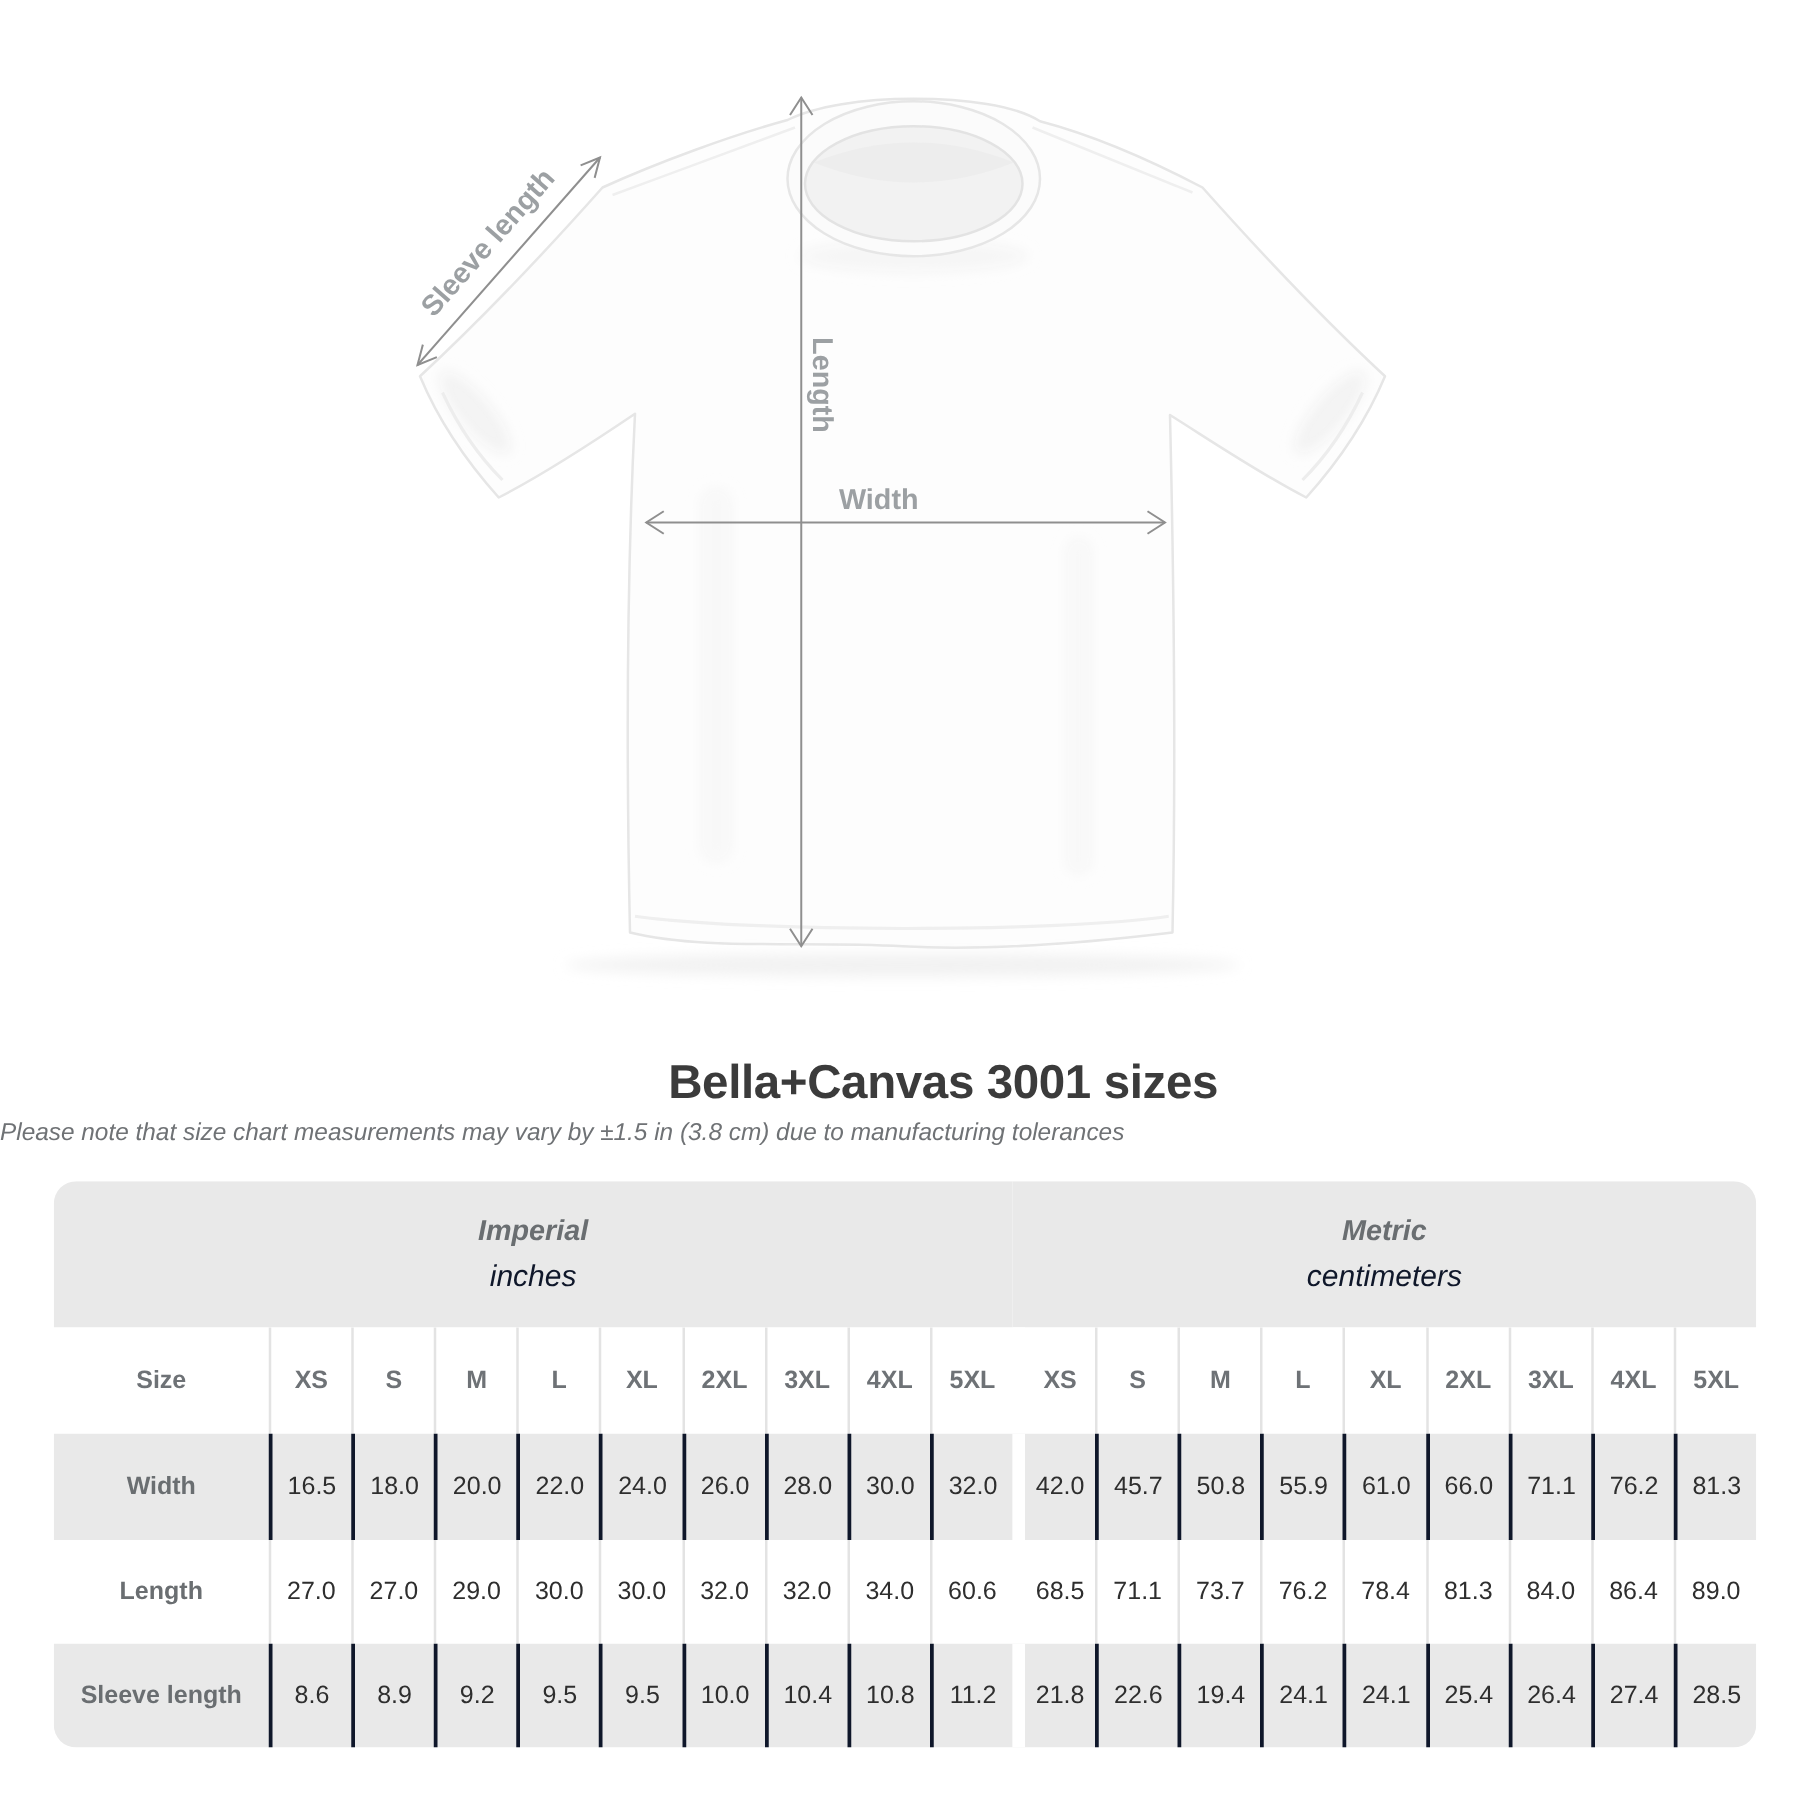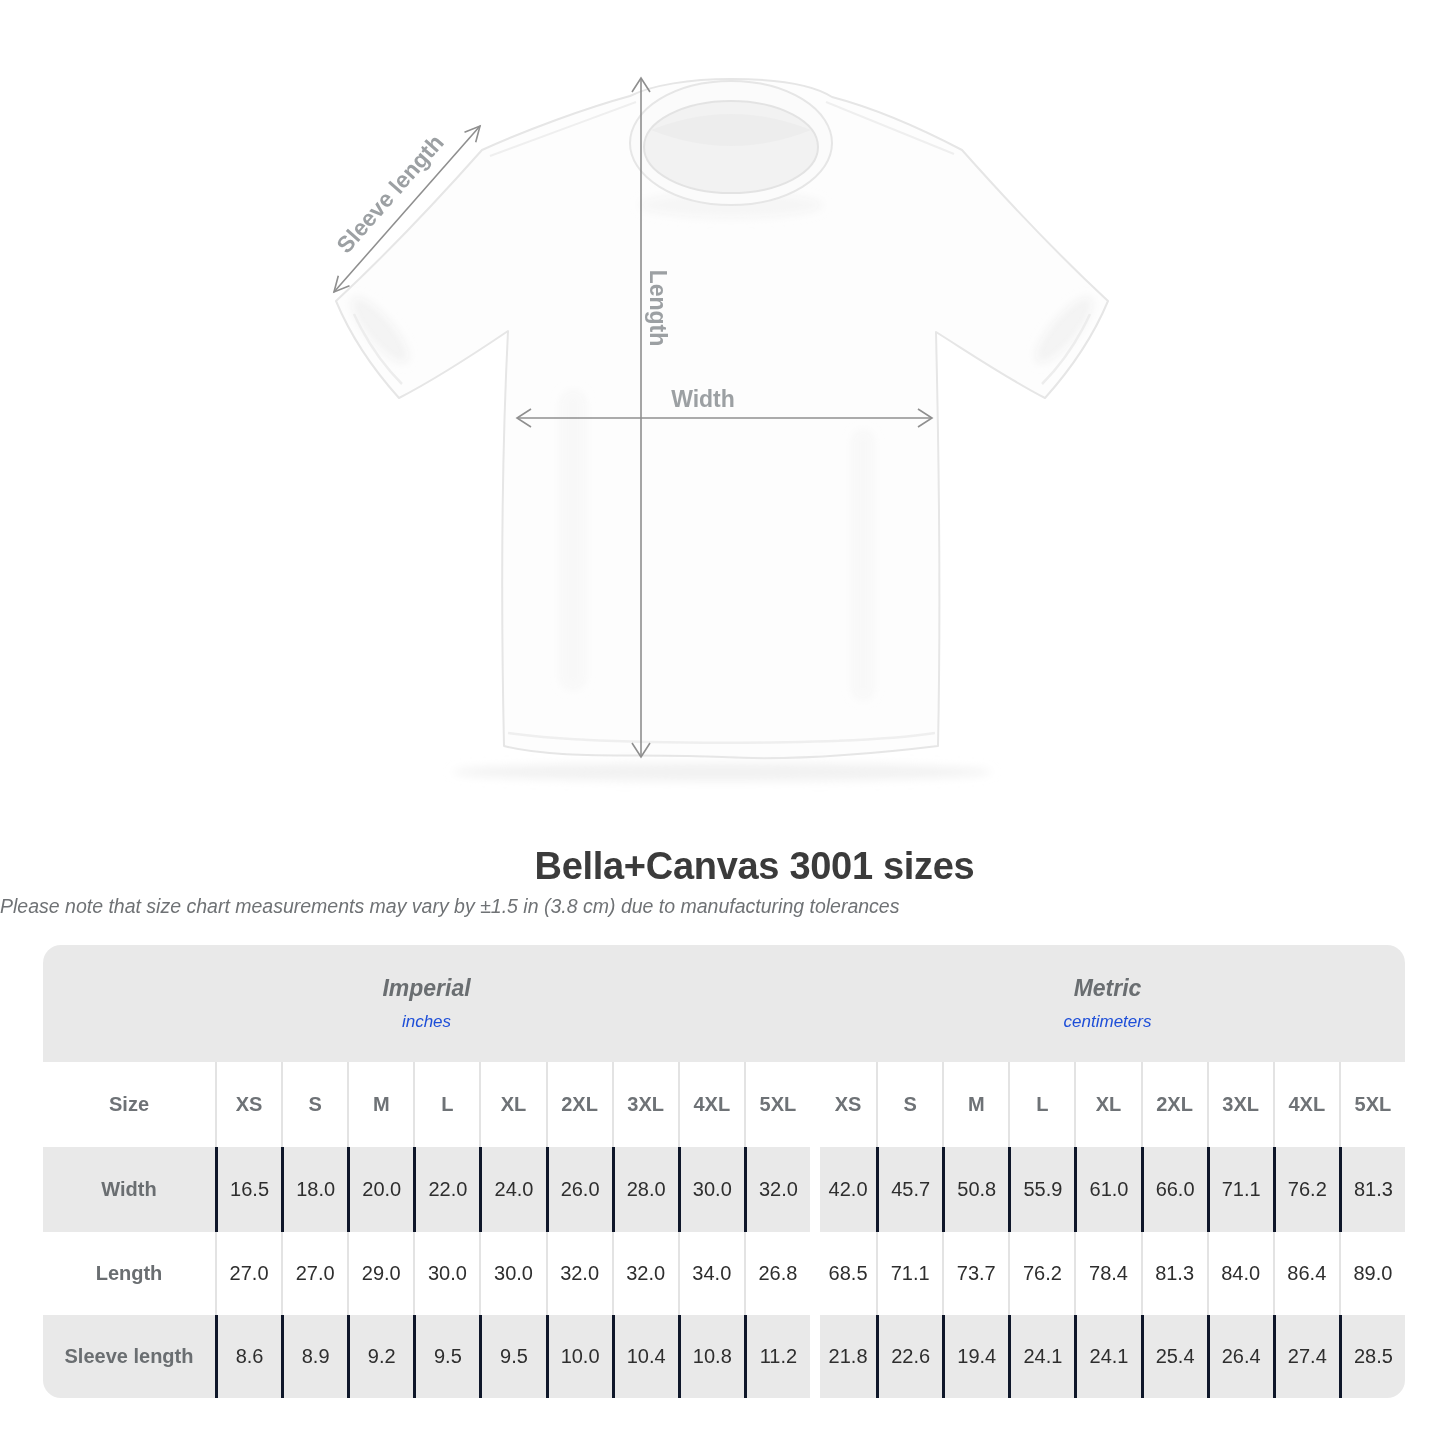--- a/index.html
+++ b/index.html
@@ -30,21 +30,21 @@
     grid-template-rows:117px 85px 85px 83px 83px;
     border-radius:18px;overflow:hidden;background:#ffffff;
   }
   .cell{
     display:flex;align-items:center;justify-content:center;
     font-size:20px;color:#2e2e2e;background:#ffffff;box-sizing:border-box;
   }
   .cell.gray{background:#e9e9e9;}
   .band{background:#e9e9e9;flex-direction:column;gap:10px;}
   .band-name{font-style:italic;font-weight:bold;font-size:23px;color:#6a6e71;}
-  .band-unit{font-style:italic;font-size:17px;color:#1d4ed8;}
+  .band-unit{font-style:italic;font-size:24px;color:#0f172a;}
   .hdr{font-weight:bold;color:#6e7276;}
   .rowlab{font-weight:bold;color:#6a6e71;}
   .sep-line{border-left:2px solid #e3e3e3;}
   .sep-white{border-left:3px solid #0f172a;}
   .sep-jw{border-left:10px solid #ffffff;}
 </style>
 </head>
 <body>
 
 <div class="diagram">
@@ -170,21 +170,21 @@
     <div class="cell gray sep-white">81.3</div>
     <div class="cell rowlab">Length</div>
     <div class="cell sep-line">27.0</div>
     <div class="cell sep-line">27.0</div>
     <div class="cell sep-line">29.0</div>
     <div class="cell sep-line">30.0</div>
     <div class="cell sep-line">30.0</div>
     <div class="cell sep-line">32.0</div>
     <div class="cell sep-line">32.0</div>
     <div class="cell sep-line">34.0</div>
-    <div class="cell sep-line">26.8</div>
+    <div class="cell sep-line">60.6</div>
     <div class="cell sep-jw">68.5</div>
     <div class="cell sep-line">71.1</div>
     <div class="cell sep-line">73.7</div>
     <div class="cell sep-line">76.2</div>
     <div class="cell sep-line">78.4</div>
     <div class="cell sep-line">81.3</div>
     <div class="cell sep-line">84.0</div>
     <div class="cell sep-line">86.4</div>
     <div class="cell sep-line">89.0</div>
     <div class="cell rowlab gray">Sleeve length</div>

